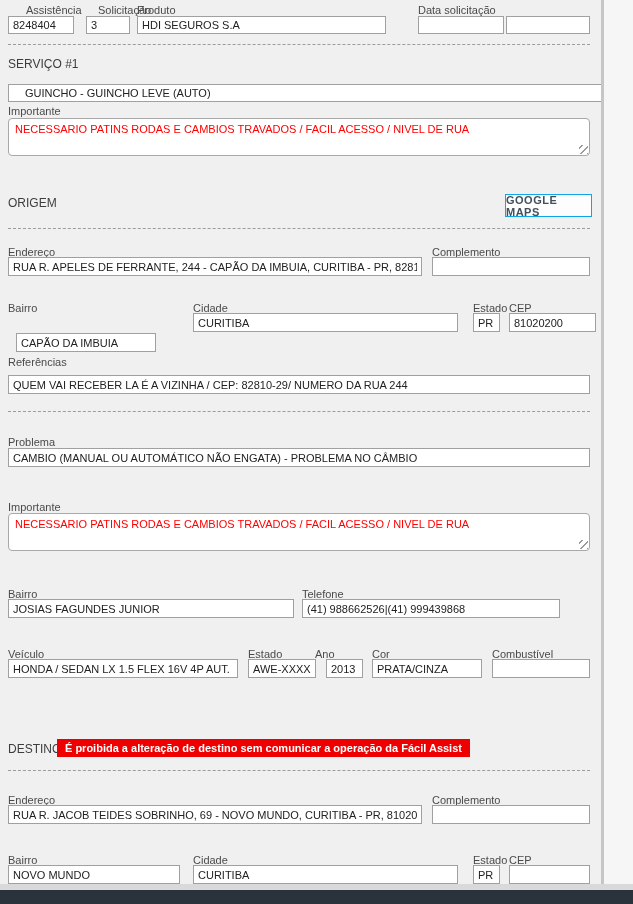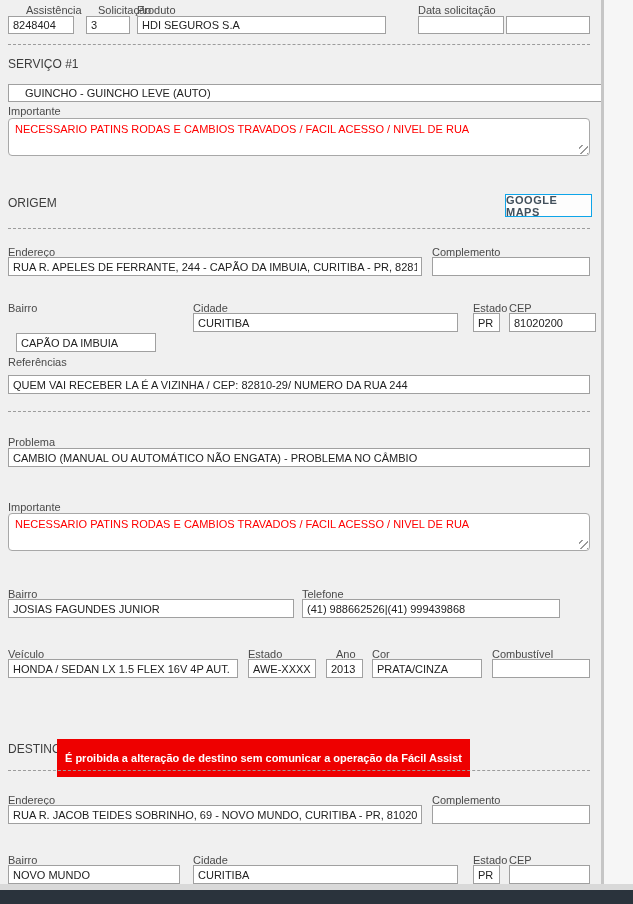--- a/index.html
+++ b/index.html
@@ -31,21 +31,21 @@
     background:repeating-linear-gradient(135deg, transparent 0 2px, #999 2px 3px, transparent 3px 5px);
   }
   .dash { position:absolute; left:8px; width:582px; border-top:1px dashed #9c9c9c; height:0; }
   .btn {
     position:absolute; background:#fdfdfd; border:1px solid #0ea5e9;
     font-size:11px; font-weight:bold; color:#42505c; letter-spacing:0.5px;
     display:flex; align-items:center; justify-content:center; cursor:pointer;
   }
   .banner {
     position:absolute; background:#ee0000; color:#fff; font-size:11px; font-weight:bold;
-    padding:13px 8px; white-space:nowrap; line-height:12px;
+    padding:3px 8px; white-space:nowrap; line-height:12px;
   }
   .vdivider { position:absolute; left:601px; top:0; width:3px; height:904px; background:#c6c6c6; }
   .rightstrip { position:absolute; left:604px; top:0; width:29px; height:904px; background:#f6f6f6; }
   .graystrip { position:absolute; left:0; top:884px; width:633px; height:6px; background:#d9d9d9; z-index:5; }
   .bottombar { position:absolute; left:0; top:890px; width:633px; height:14px; background:#2a333c; z-index:6; }
 </style>
 </head>
 <body>
 
 <div class="lbl" style="left:26px;top:4px">Assistência</div>
@@ -97,21 +97,21 @@
 
 <div class="lbl" style="left:8px;top:588px">Bairro</div>
 <input class="inp" style="left: 8px; top: 599px; width: 286px;" value="JOSIAS FAGUNDES JUNIOR">
 <div class="lbl" style="left:302px;top:588px">Telefone</div>
 <input class="inp" style="left: 302px; top: 599px; width: 258px;" value="(41) 988662526|(41) 999439868">
 
 <div class="lbl" style="left:8px;top:648px">Veículo</div>
 <input class="inp" style="left: 8px; top: 659px; width: 230px;" value="HONDA / SEDAN LX 1.5 FLEX 16V 4P AUT.">
 <div class="lbl" style="left:248px;top:648px">Estado</div>
 <input class="inp" style="left: 248px; top: 659px; width: 68px;" value="AWE-XXXX">
-<div class="lbl" style="left:336px;top:648px">Ano</div>
+<div class="lbl" style="left:315px;top:648px">Ano</div>
 <input class="inp" style="left: 326px; top: 659px; width: 37px;" value="2013">
 <div class="lbl" style="left:372px;top:648px">Cor</div>
 <input class="inp" style="left: 372px; top: 659px; width: 110px;" value="PRATA/CINZA">
 <div class="lbl" style="left:492px;top:648px">Combustível</div>
 <input class="inp" style="left: 492px; top: 659px; width: 98px;" value="">
 
 <div class="hd" style="left:8px;top:742px">DESTINO</div>
 <div class="banner" style="left:57px;top:739px">É proibida a alteração de destino sem comunicar a operação da Fácil Assist</div>
 
 <div class="dash" style="top:770px"></div>

